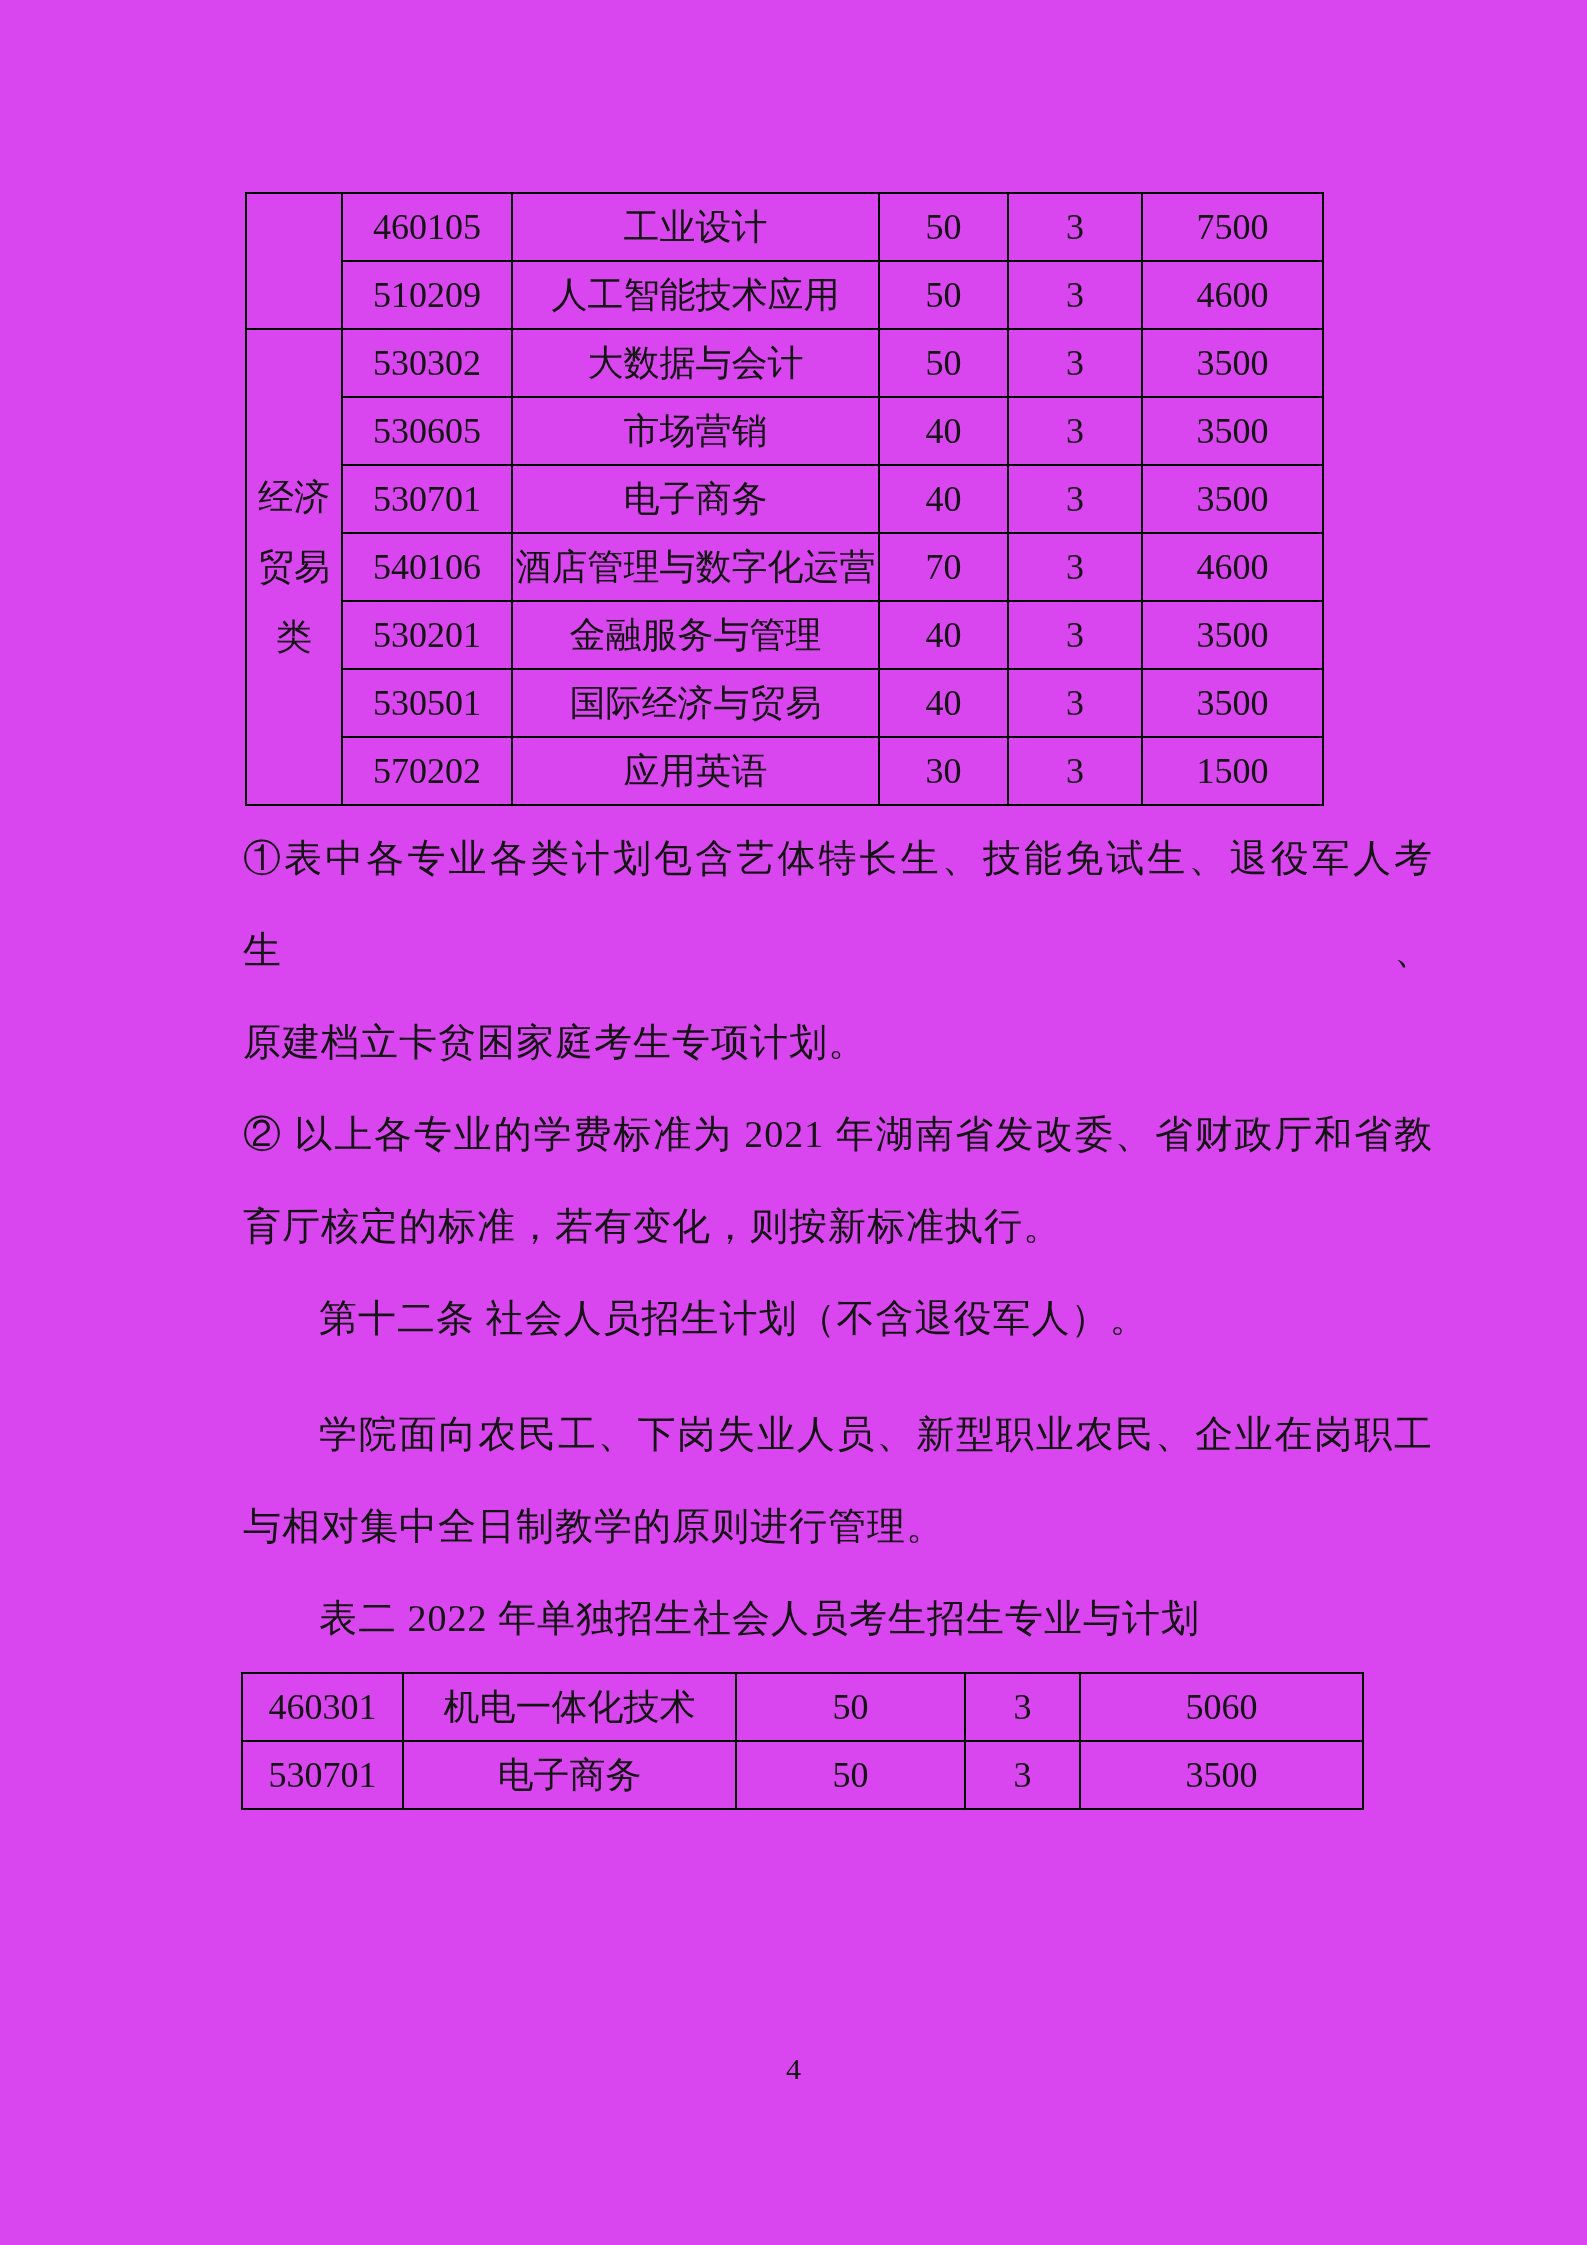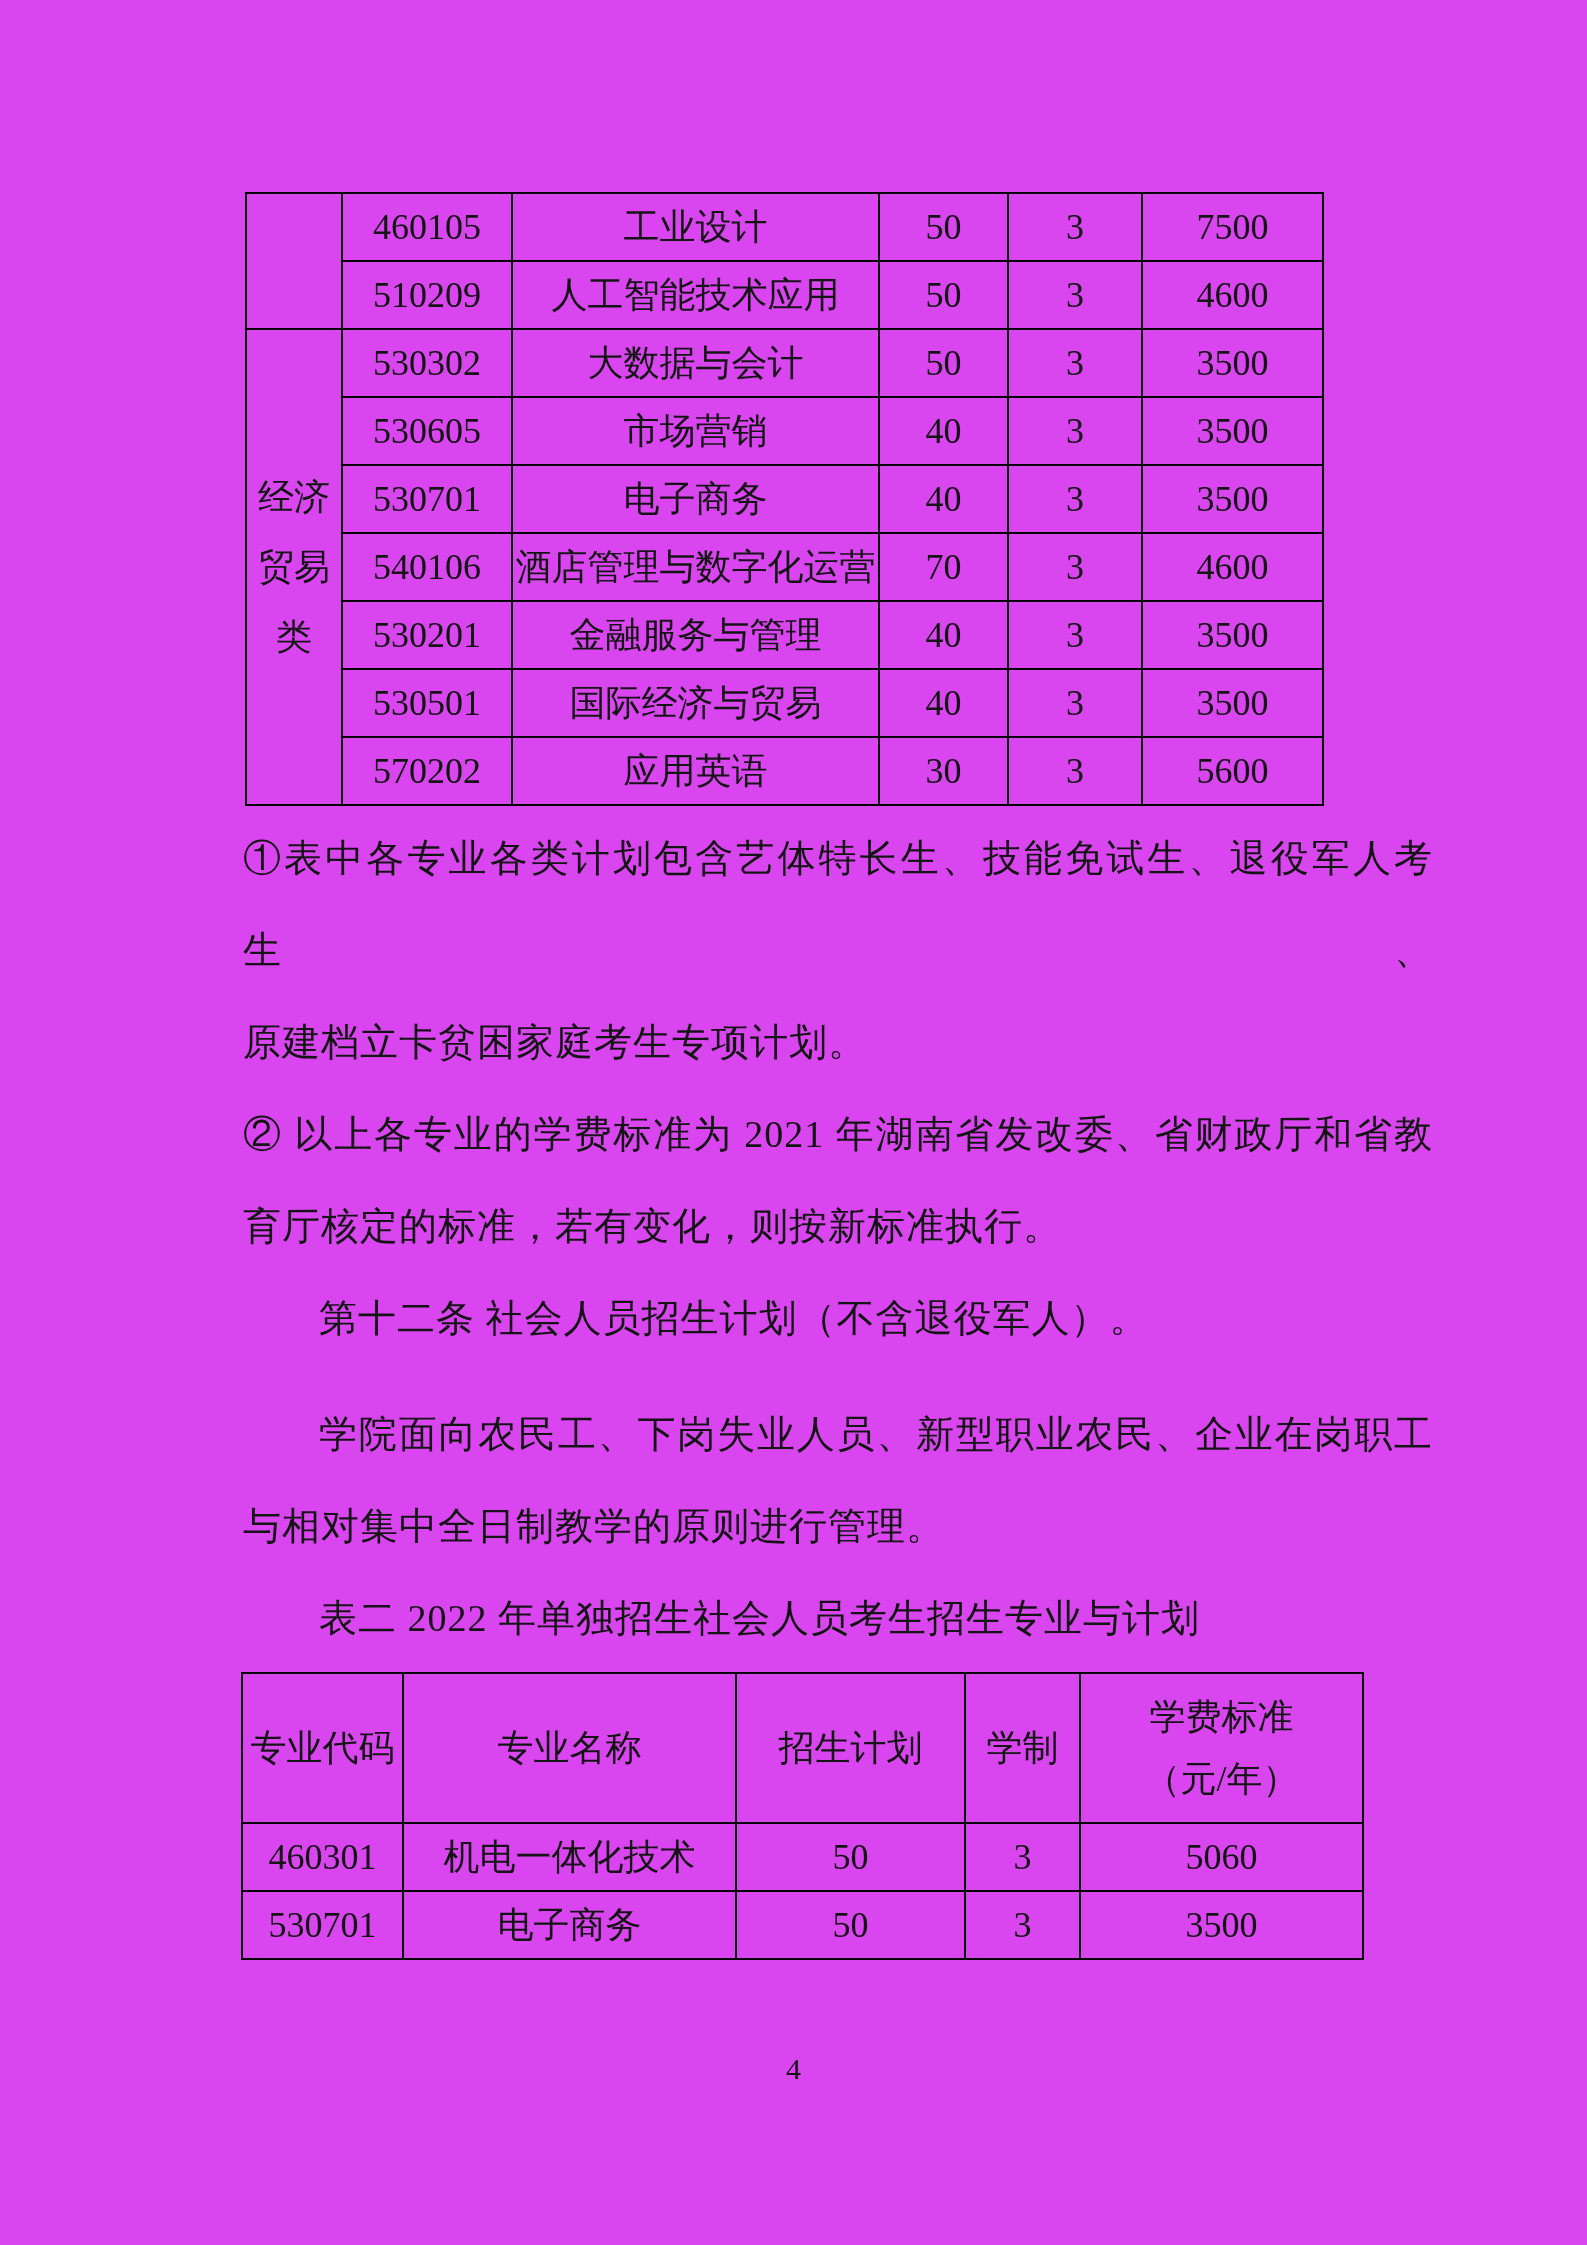--- a/index.html
+++ b/index.html
@@ -121,21 +121,21 @@
         <td>国际经济与贸易</td>
         <td>40</td>
         <td>3</td>
         <td>3500</td>
       </tr>
       <tr>
         <td>570202</td>
         <td>应用英语</td>
         <td>30</td>
         <td>3</td>
-        <td>5600</td>
+        <td>1500</td>
       </tr>
     </tbody>
   </table>
 
   <div class="text">
     <div class="line jl">①表中各专业各类计划包含艺体特长生、技能免试生、退役军人考生、</div>
     <div class="line">原建档立卡贫困家庭考生专项计划。</div>
     <div class="line jl">② 以上各专业的学费标准为 2021 年湖南省发改委、省财政厅和省教</div>
     <div class="line">育厅核定的标准，若有变化，则按新标准执行。</div>
     <div class="line indent">第十二条 社会人员招生计划（不含退役军人）。</div>
@@ -146,30 +146,20 @@
 
   <table class="t2">
     <colgroup>
       <col class="c-code">
         <col class="c-name">
         <col class="c-plan">
       <col class="c-years">
         <col class="c-fee">
     </colgroup>
     <tbody>
-      <tr class="hdr">
-        <td>专业代码</td>
-        <td>专业名称</td>
-        <td>招生计划</td>
-        <td>学制</td>
-        <td class="fee2">
-          <div>学费标准</div>
-          <div>（元/年）</div>
-        </td>
-      </tr>
       <tr>
         <td>460301</td>
         <td>机电一体化技术</td>
         <td>50</td>
         <td>3</td>
         <td>5060</td>
       </tr>
       <tr>
         <td>530701</td>
         <td>电子商务</td>

